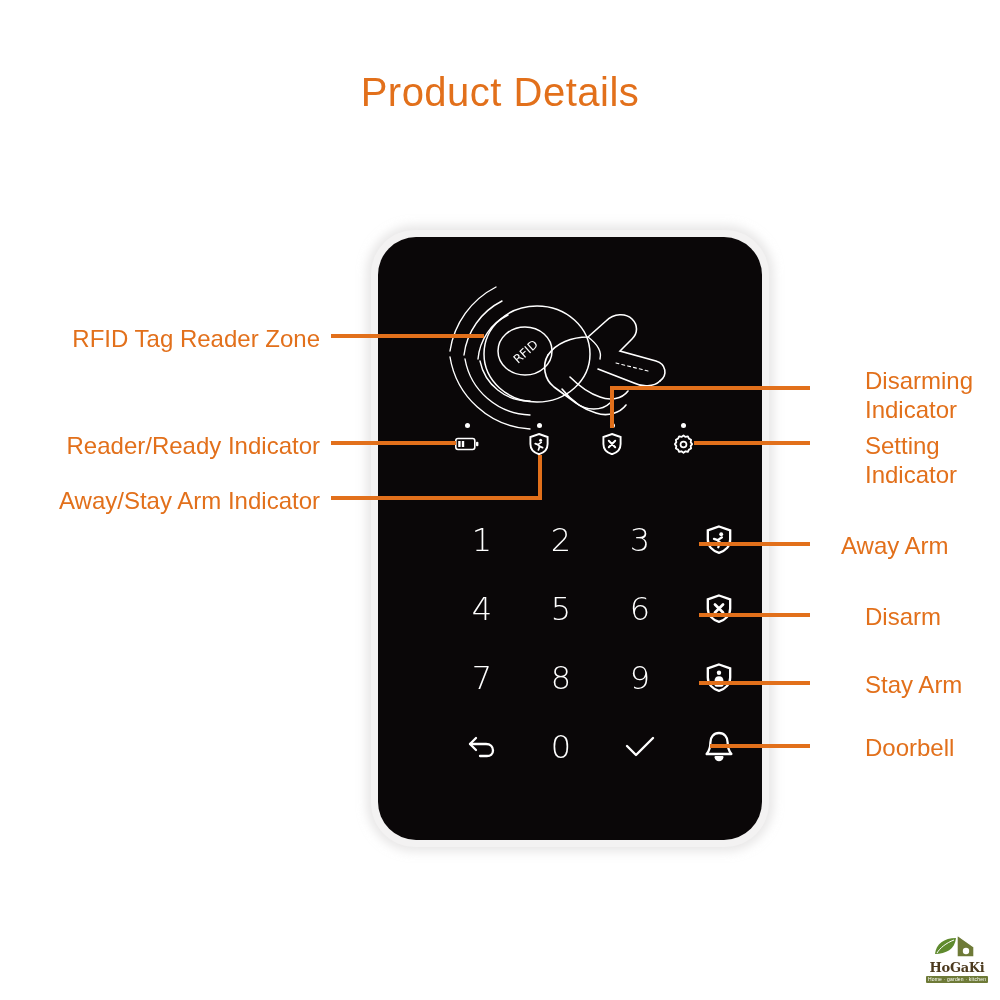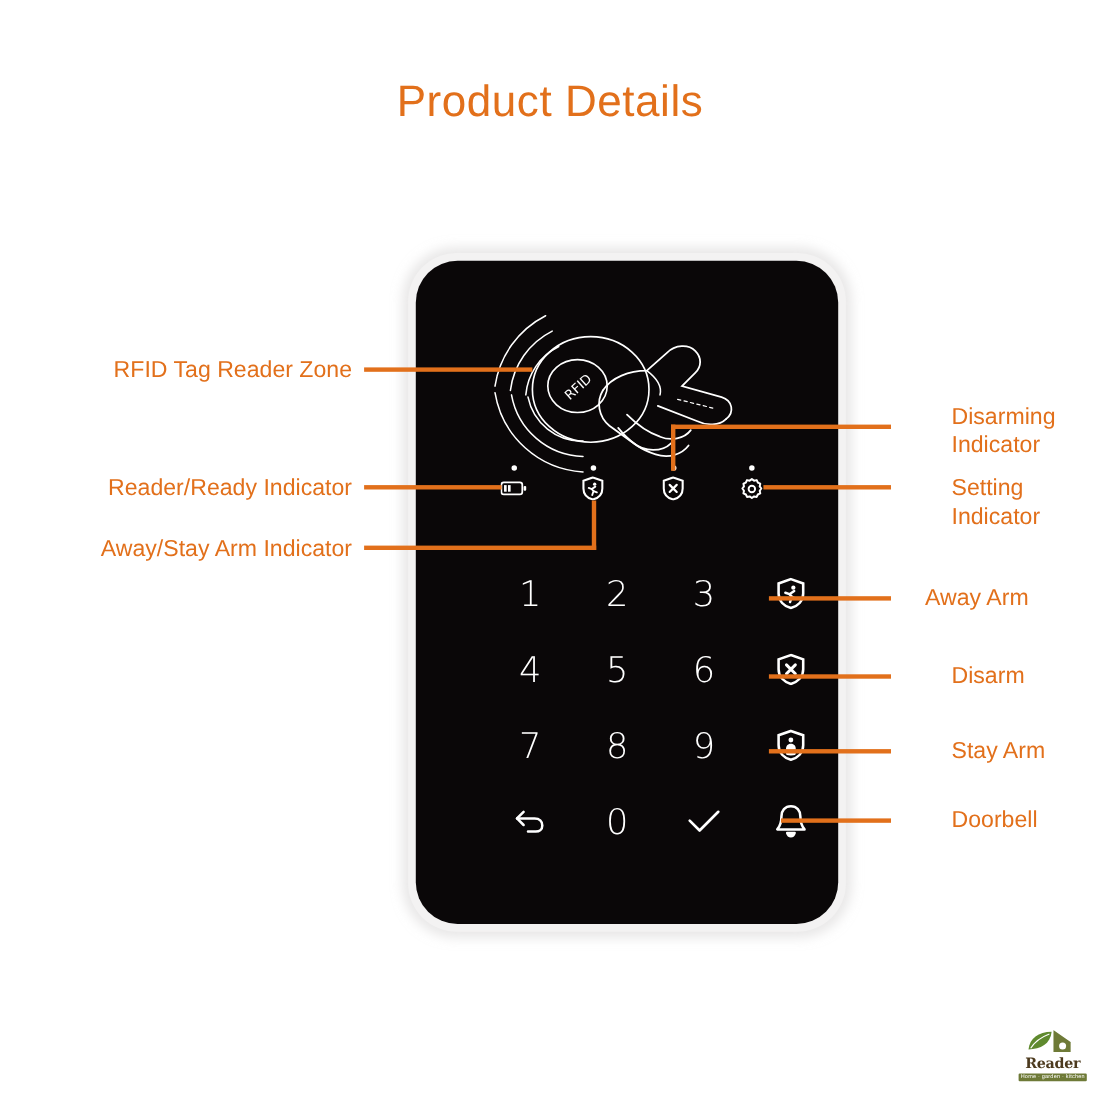--- a/index.html
+++ b/index.html
@@ -122,21 +122,21 @@
   .line {
     position: absolute;
     background: #e2701b;
   }
   .line-h { height: 4px; }
   .line-v { width: 4px; }
 
   
   .callout {
     position: absolute;
-    font-size: 21px;
+    font-size: 24px;
     color: #e2701b;
     line-height: 1.22;
     white-space: pre-line;
   }
   .callout.right { text-align: left; margin-left: 45px; }
   .callout.left  { text-align: right; }
 
   
   .logo {
     position: absolute;
@@ -390,15 +390,15 @@
 <div class="callout right" style="left:820px; top:733px; width:175px;">Doorbell</div>
 
 <div class="logo">
   <svg class="logo-mark" width="54" height="28" viewBox="0 0 54 28">
     <path d="M27 3 L44 15 L44 25 L27 25 Z" fill="#6e7a37"></path>
     <path d="M27 3 L44 15 L44 25 L27 25 Z" fill="none" stroke="#ffffff" stroke-width="1.4"></path>
     <circle cx="36" cy="19" r="3.2" fill="#ffffff"></circle>
     <path d="M26 6 C 14 6, 6 12, 5 22 C 16 22, 25 17, 26 6 Z" fill="#5f8a2e"></path>
     <path d="M24 8 C 16 11, 10 16, 7 21" fill="none" stroke="#ffffff" stroke-width="1"></path>
   </svg>
-  <div class="logo-word">Reader</div>
+  <div class="logo-word">HoGaKi</div>
   <div class="logo-tag">Home · garden · kitchen</div>
 </div>
 
 </body></html>

